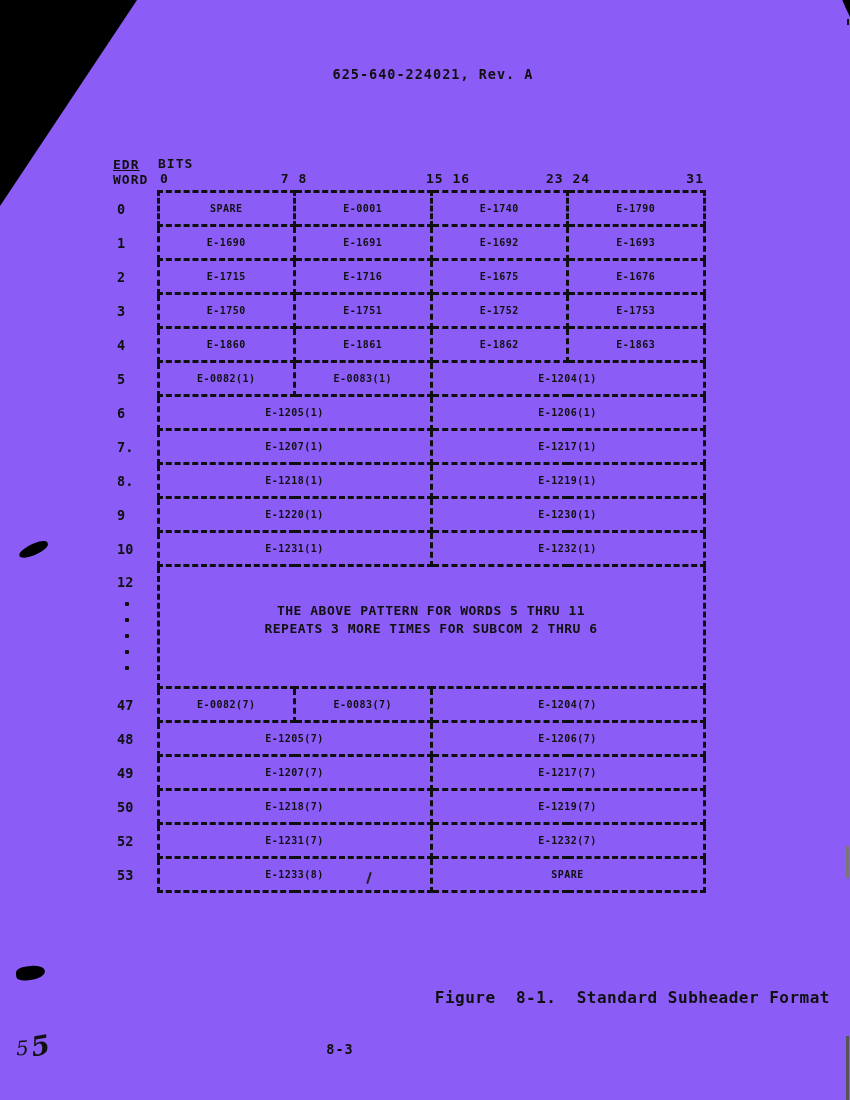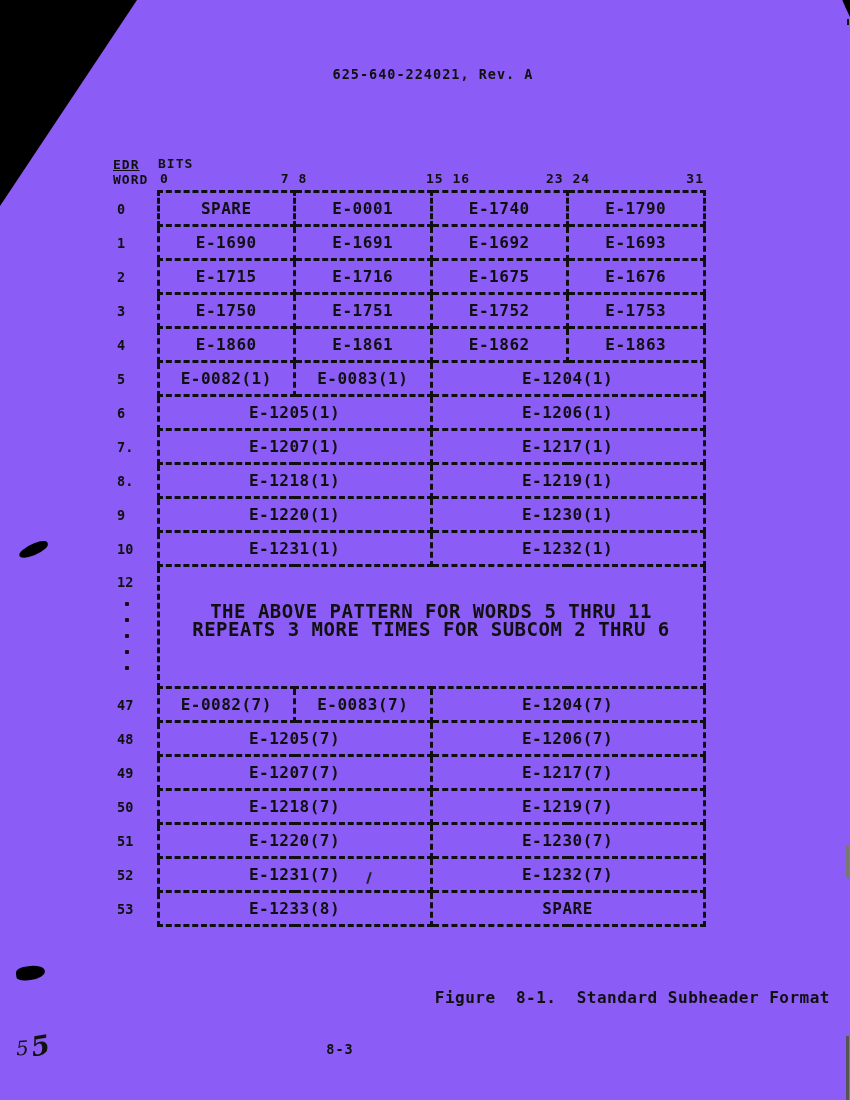--- a/index.html
+++ b/index.html
@@ -61,34 +61,34 @@
   table.fmt{
     position:absolute;left:113px;top:190px;
     border-collapse:collapse;table-layout:fixed;
     width:591px;
   }
   table.fmt tr{height:34px;}
   table.fmt tr.note-row{height:122px;margin-left:12px;}
   td.c{
     border:3px dashed #101010;
     text-align:center;vertical-align:middle;
-    font-size:16px;font-weight:bold;letter-spacing:0.5px;
+    font-size:10px;font-weight:bold;letter-spacing:0.5px;
     padding:0;white-space:pre;
   }
   td.wl{
     border:none;
     text-align:left;vertical-align:middle;
     font-size:13.5px;font-weight:bold;
     padding:0 0 0 4px;white-space:pre;
   }
   tr.note-row td.wl{vertical-align:top;padding-top:8px;}
   td.note-cell{
     border:3px dashed #101010;
     vertical-align:middle;text-align:center;
-    font-size:19px;font-weight:bold;
+    font-size:13px;font-weight:bold;
     padding:0 0 14px 0;
   }
   .note-line{line-height:18px;letter-spacing:0.5px;white-space:pre;}
   .dot{width:4px;height:4px;background:#101010;border-radius:1px;margin:12px 0 0 8px;}
   
   .figure-caption{
     position:absolute;left:30px;top:988px;width:800px;
     text-align:right;font-size:16px;font-weight:bold;white-space:pre;letter-spacing:0.5px;
   }
   .page-number{
@@ -227,25 +227,20 @@
           <td class="wl">49</td>
           <td class="c" colspan="2">E-1207(7)</td>
           <td class="c" colspan="2">E-1217(7)</td>
         </tr>
         <tr>
           <td class="wl">50</td>
           <td class="c" colspan="2">E-1218(7)</td>
           <td class="c" colspan="2">E-1219(7)</td>
         </tr>
         <tr>
-          <td class="wl">51</td>
-          <td class="c" colspan="2">E-1220(7)</td>
-          <td class="c" colspan="2">E-1230(7)</td>
-        </tr>
-        <tr>
           <td class="wl">52</td>
           <td class="c" colspan="2">E-1231(7)</td>
           <td class="c" colspan="2">E-1232(7)</td>
         </tr>
         <tr>
           <td class="wl">53</td>
           <td class="c" colspan="2">E-1233(8)</td>
           <td class="c" colspan="2">SPARE</td>
         </tr>
       </tbody>

